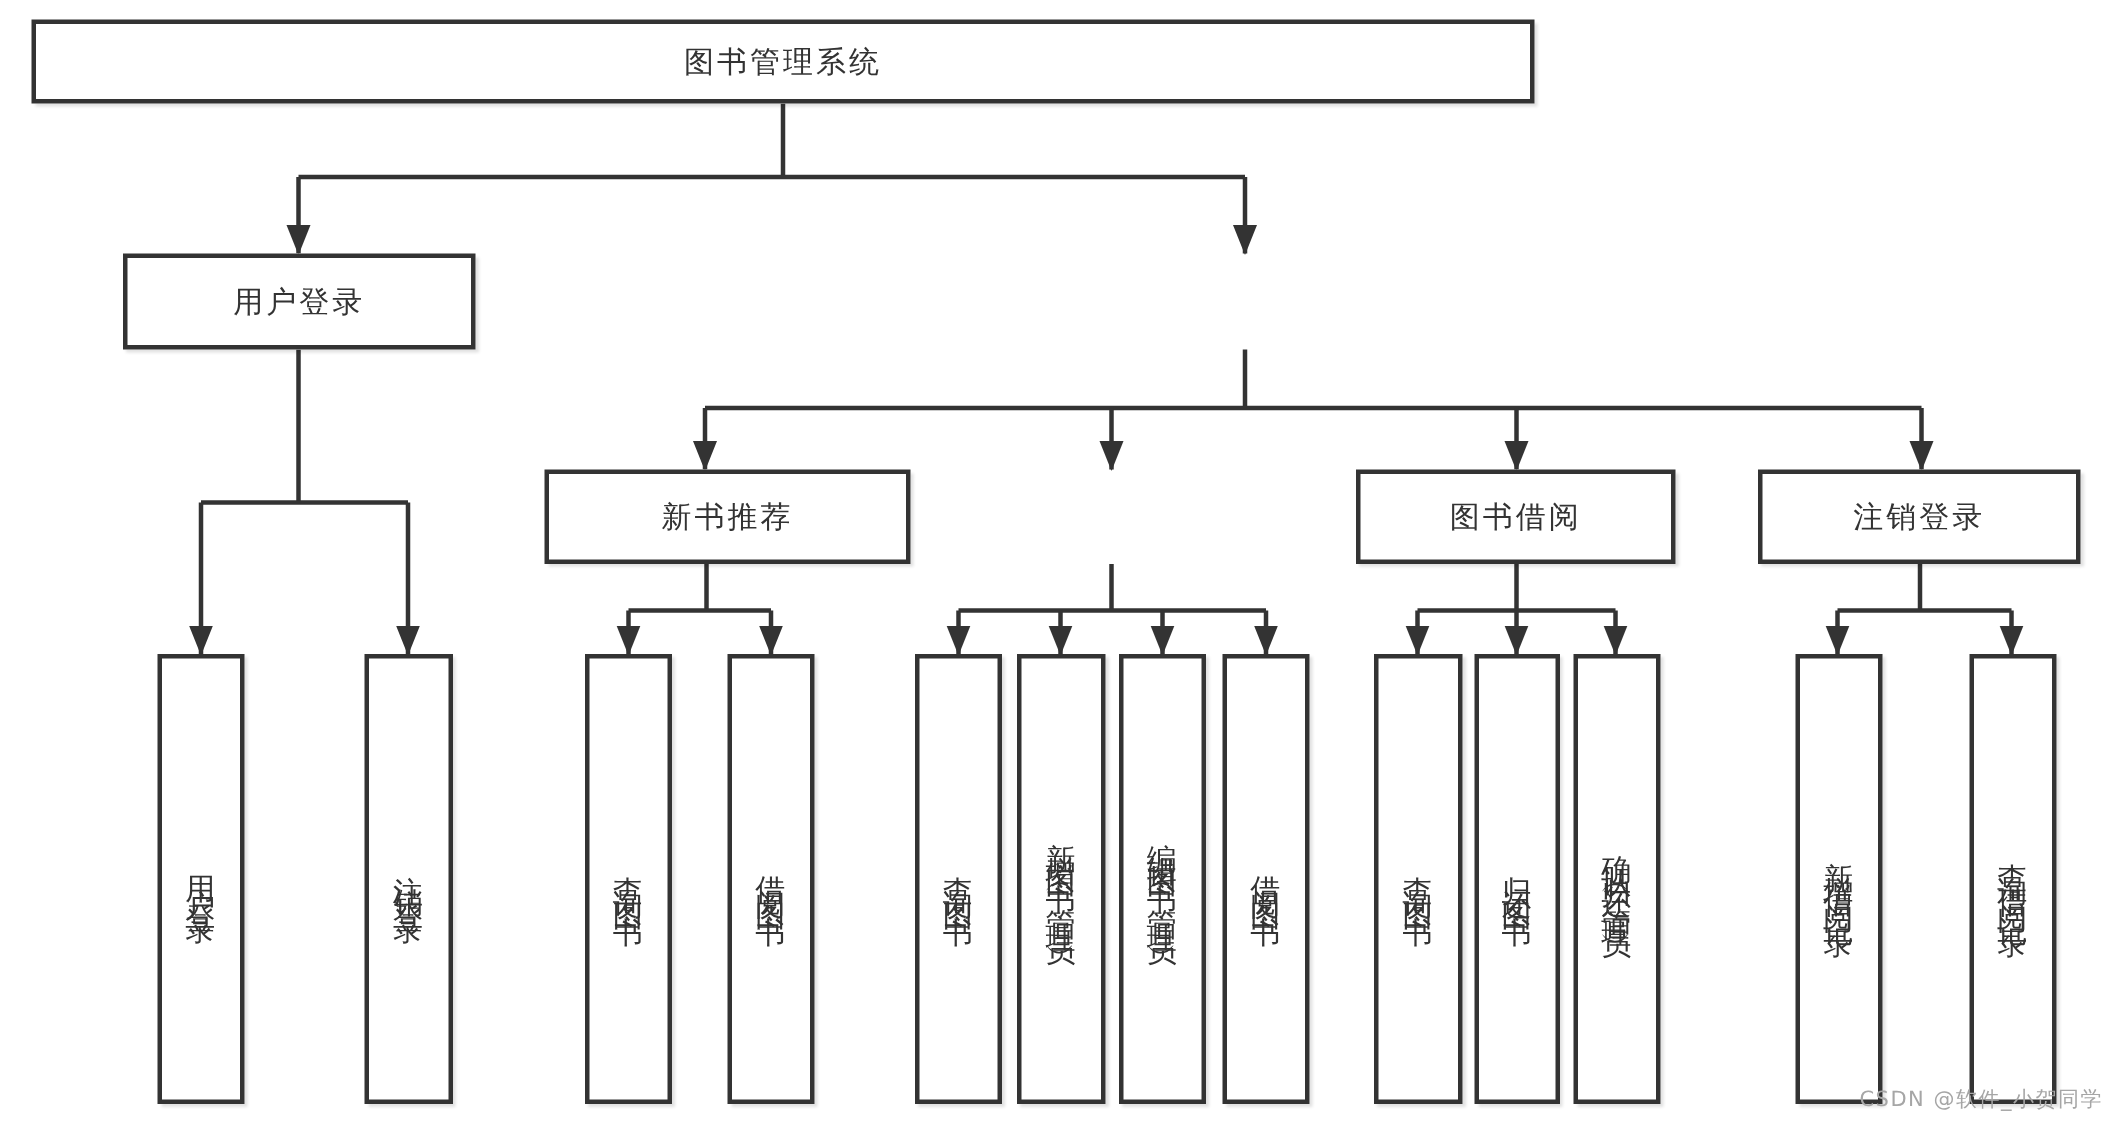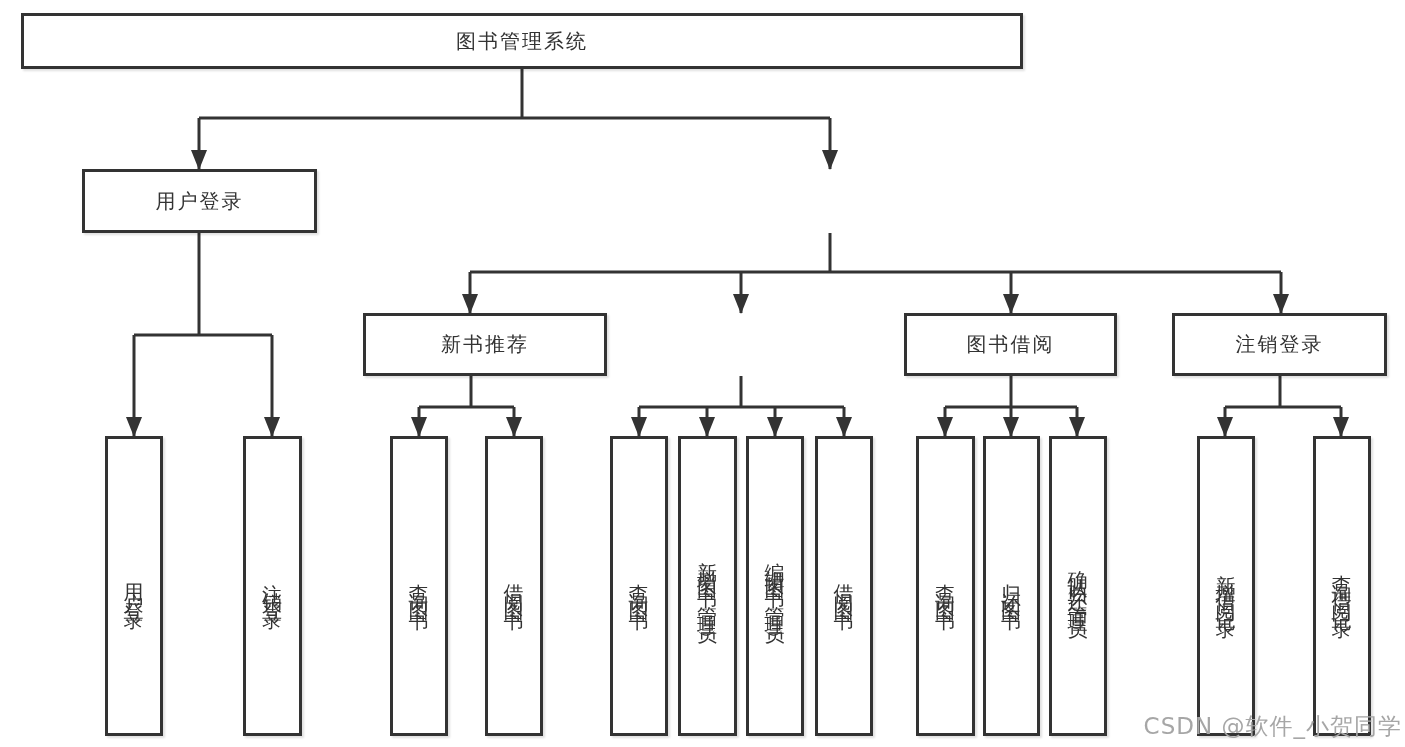--- a/index.html
+++ b/index.html
@@ -31,21 +31,21 @@
     text-orientation: mixed;
     font-size: 20px;
     letter-spacing: 9px;
     line-height: 1.1;
     white-space: nowrap;
   }
   .watermark {
     position: absolute;
     right: 3px;
     bottom: 5px;
-    font-size: 23px;
+    font-size: 14px;
     letter-spacing: 1px;
     color: var(--watermark, #a6a6a6);
     z-index: 5;
     white-space: nowrap;
   }
 </style>
 </head>
 <body>
 
 <div class="canvas">

